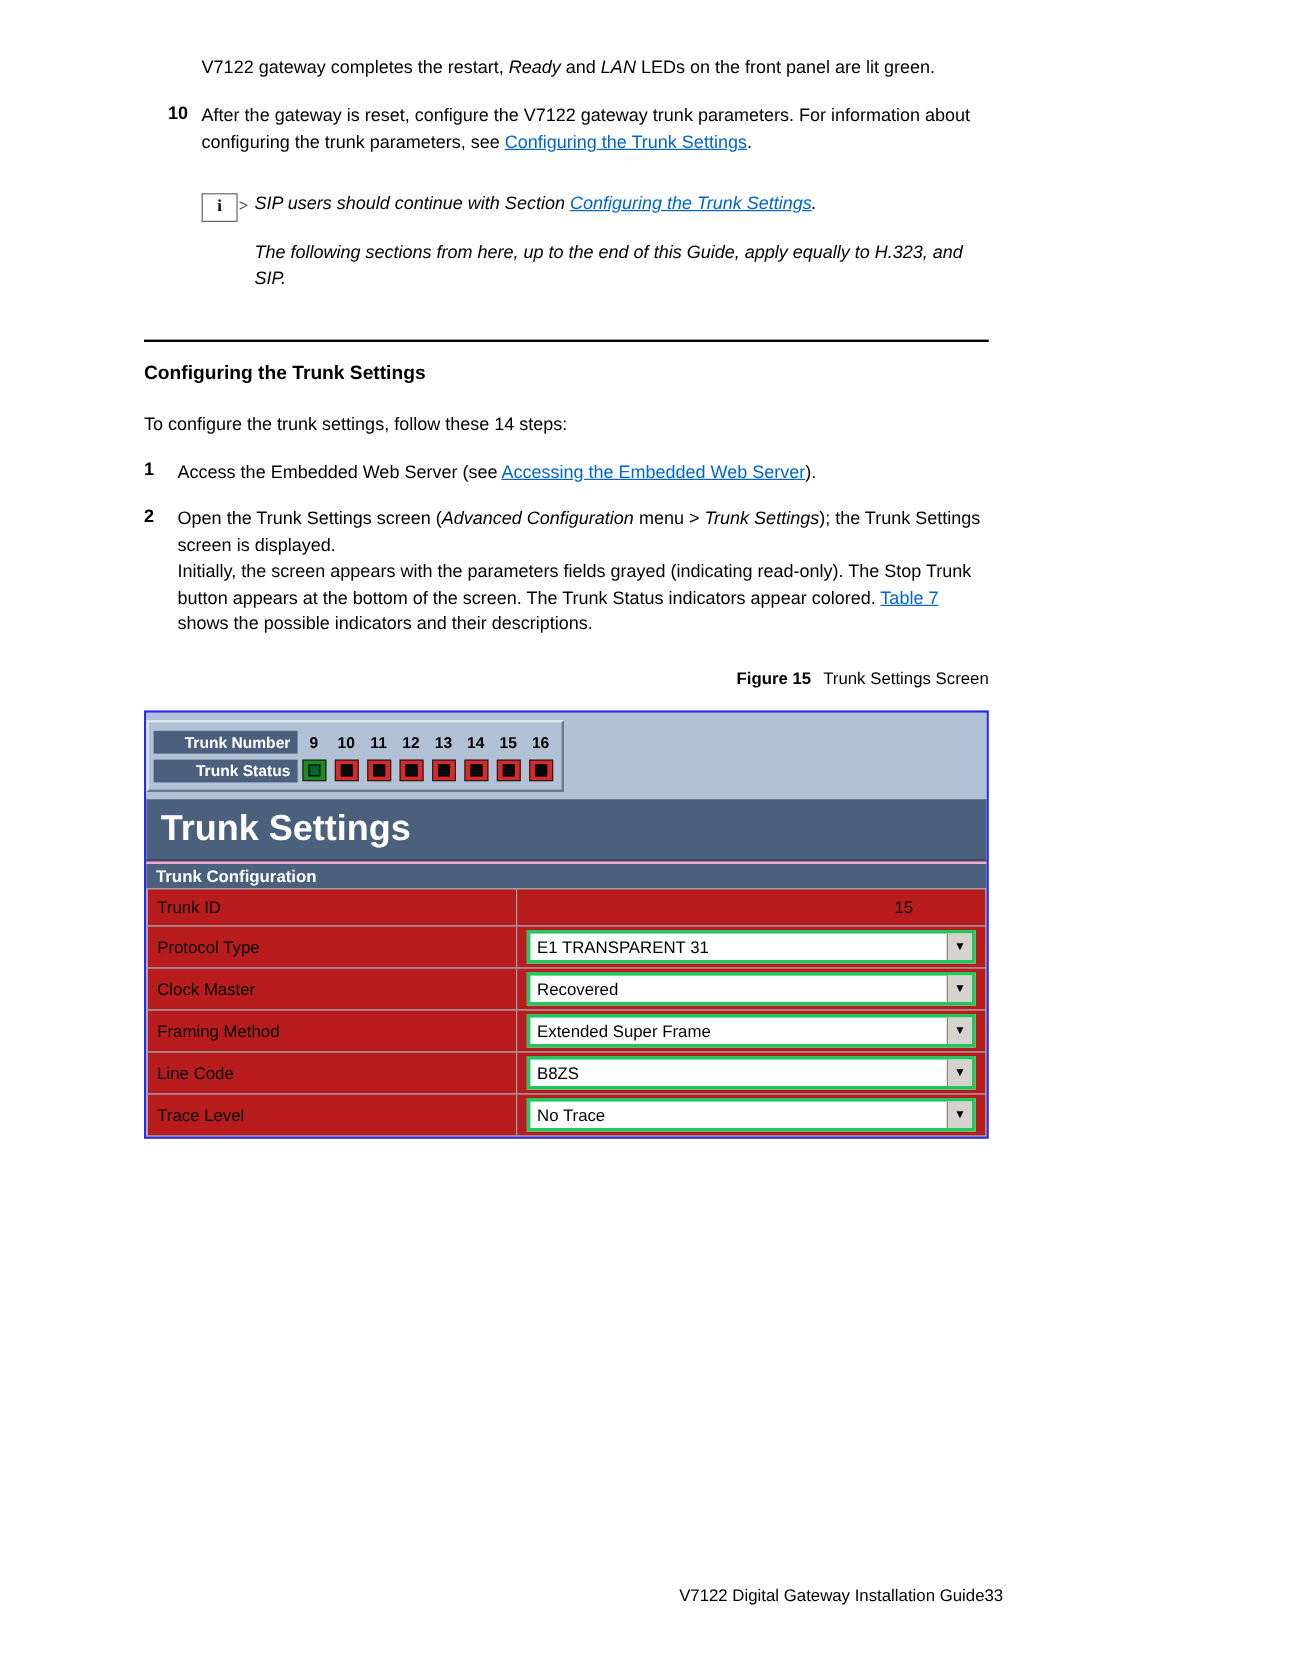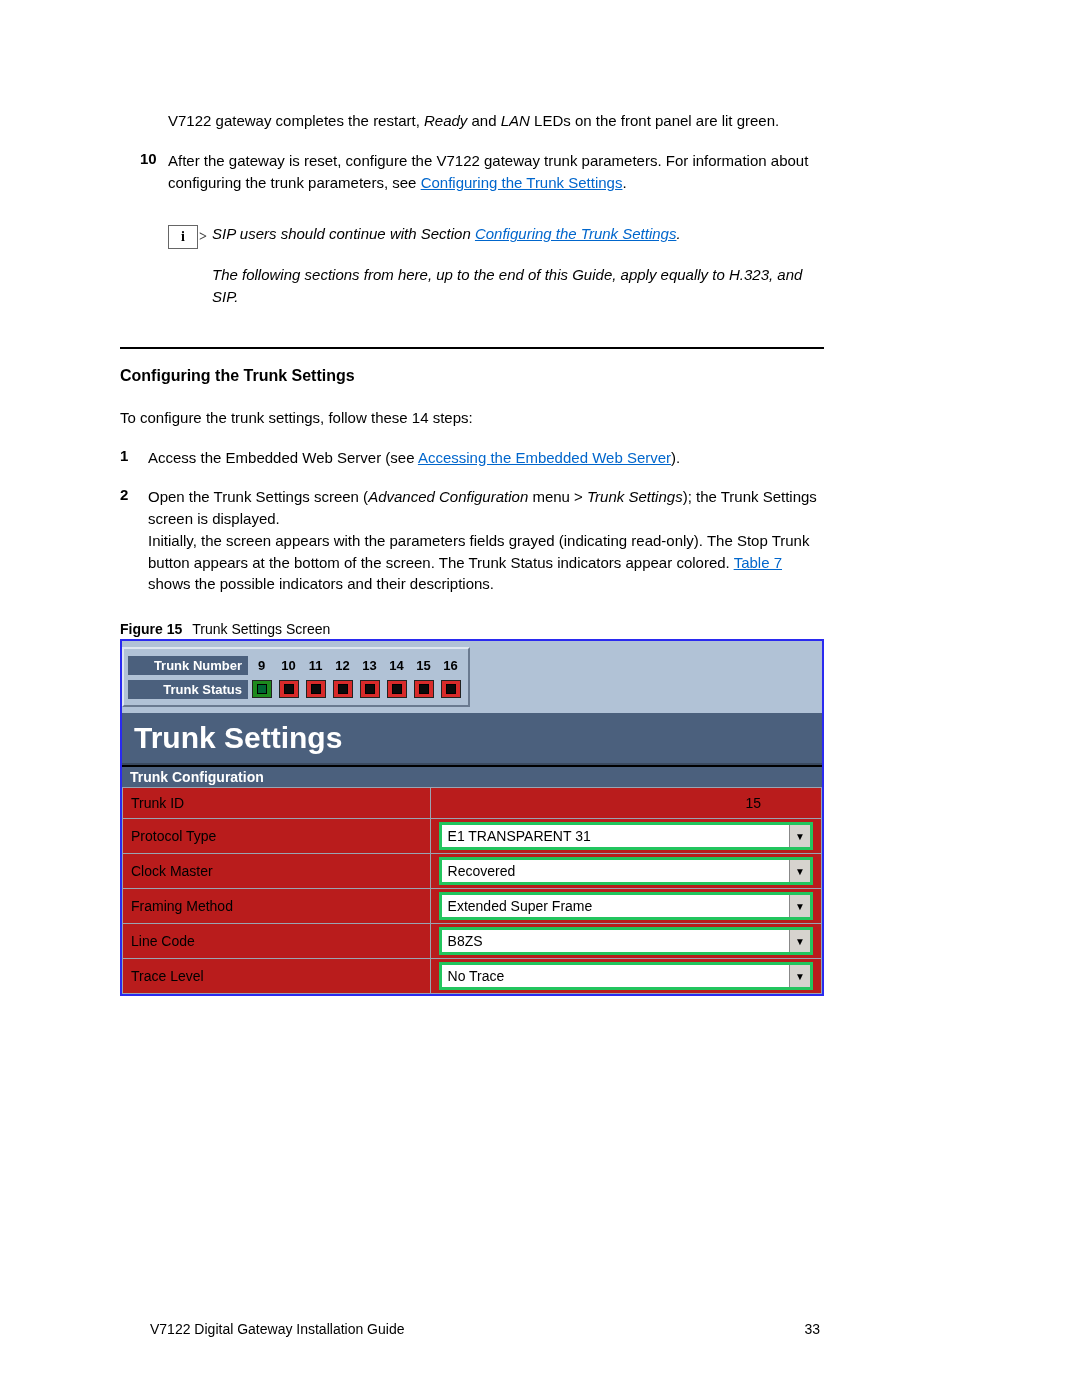--- a/index.html
+++ b/index.html
@@ -6,21 +6,21 @@
     font-family: Arial, Helvetica, sans-serif;
     font-size: 15px;
     color: #000;
     margin: 0;
     padding: 0;
     background: #fff;
   }
   .page {
     width: 944px;
     min-height: 1397px;
-    padding: 110px 120px 40px 120px;
+    padding: 46px 120px 40px 120px;
     box-sizing: border-box;
     position: relative;
   }
   .content {
     padding-left: 48px;
   }
   .para {
     margin: 0 0 18px 0;
     line-height: 1.45;
   }
@@ -83,21 +83,21 @@
     border: none;
     border-top: 2px solid #000;
     margin: 18px 0 18px 0;
   }
   h3.section-title {
     font-size: 16px;
     font-weight: bold;
     margin: 14px 0 22px 0;
   }
 
-  .fig-caption { font-size: 14px; margin: 26px 0 2px 0; }
+  .fig-caption { font-size: 14px; margin: 26px 0 19px 0; text-align: right; }
   .fig-caption .lbl { font-weight: bold; margin-right: 10px; }
 
   
   .screenshot {
     border: 2px solid #2a2af0;
     margin: 0;
     padding: 0;
     font-family: Arial, sans-serif;
   }
   .ss-top {
@@ -162,21 +162,21 @@
     font-weight: bold;
     padding: 8px 12px;
     border-bottom: 2px solid #3a4a60;
   }
   .ss-subhead {
     background: #4b607d;
     color: #fff;
     font-weight: bold;
     font-size: 14px;
     padding: 2px 8px;
-    border-top: 2px solid #000000;
+    border-top: 2px solid #f9a8d4;
   }
   .cfg-table {
     width: 100%;
     border-collapse: collapse;
     font-size: 14px;
   }
   .cfg-table tr { background: #b91c1c; }
   .cfg-table td {
     border: 1px solid #9aa4b1;
     padding: 3px 8px;
@@ -206,25 +206,24 @@
     align-items: center;
     justify-content: center;
     color: #000;
     font-size: 10px;
   }
 
   .footer {
     position: absolute;
     bottom: 60px;
     left: 120px;
-    right: 124px;
-    display: flex;
-    justify-content: space-between;
-    font-size: 14px;
-    margin-left: 30px;
+    right: 108px;
+    display: flex;
+    justify-content: flex-end;
+    font-size: 14px;
   }
 </style>
 </head>
 <body>
 
 <div class="page">
   <div class="content">
 
     <p class="para">
       <span>V7122 gateway completes the restart, </span><span class="italic">Ready</span><span> and </span><span class="italic">LAN</span><span> LEDs on the front panel are lit green.</span>

